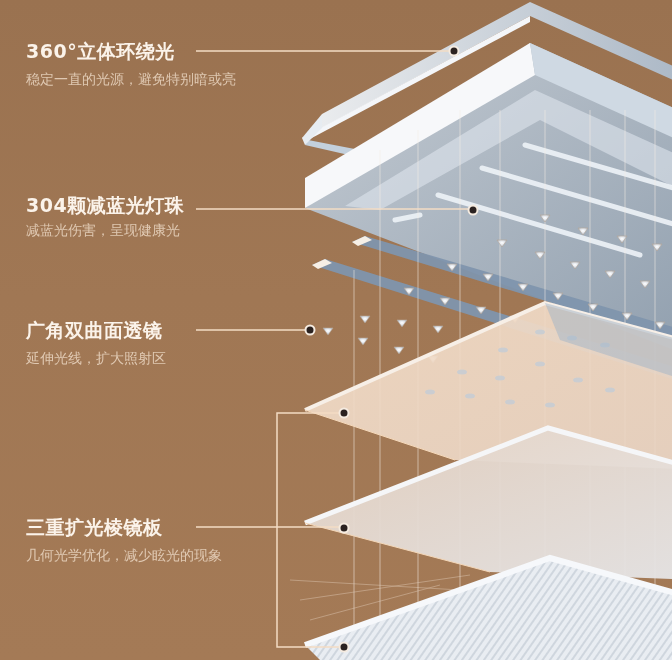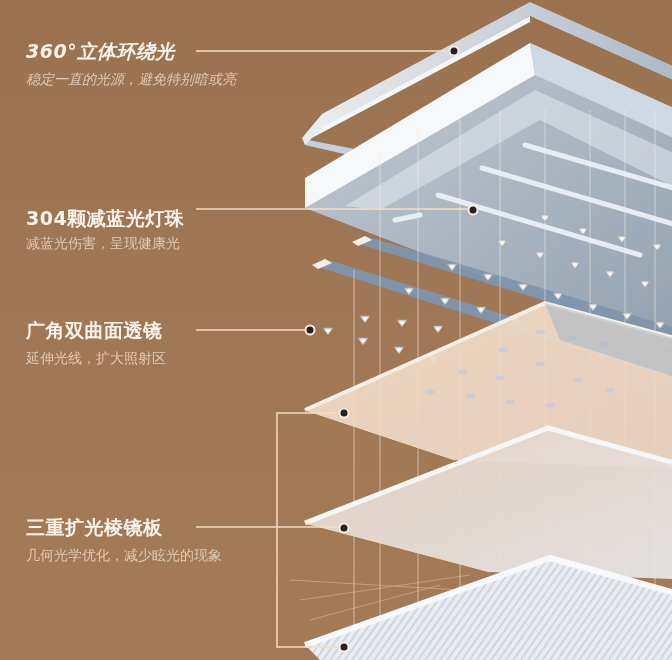--- a/index.html
+++ b/index.html
@@ -183,26 +183,26 @@
     <g fill="#2b2220" stroke="#f5ebe0" stroke-width="2">
       <circle cx="454" cy="51" r="4.5"></circle>
       <circle cx="473" cy="210" r="4.5"></circle>
       <circle cx="310" cy="330" r="4.5"></circle>
       <circle cx="344" cy="413" r="4.5"></circle>
       <circle cx="344" cy="528" r="4.5"></circle>
       <circle cx="344" cy="647" r="4.5"></circle>
     </g>
   </svg>
 
-  <div class="feature" style="top:39px;font-style:italic;">
+  <div class="feature" style="top:39px;">
     <div class="title">360°立体环绕光</div>
     <div class="desc">稳定一直的光源，避免特别暗或亮</div>
   </div>
 
-  <div class="feature" style="top:206px;">
+  <div class="feature" style="top:193px;">
     <div class="title">304颗减蓝光灯珠</div>
     <div class="desc" style="margin-top:4px;">减蓝光伤害，呈现健康光</div>
   </div>
 
   <div class="feature" style="top:515px;">
     <div class="title">三重扩光棱镜板</div>
     <div class="desc">几何光学优化，减少眩光的现象</div>
   </div>
 
   <div class="feature" style="top:318px;">

